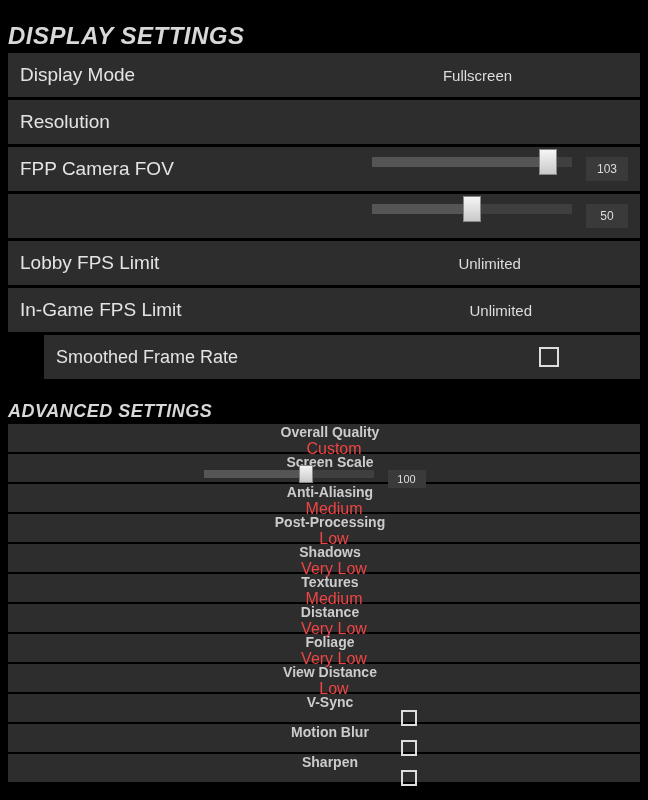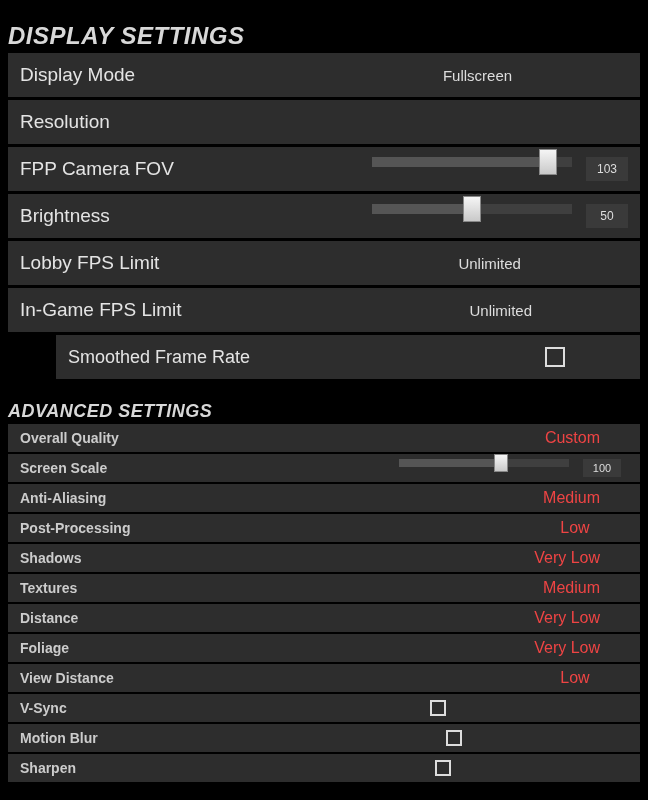--- a/index.html
+++ b/index.html
@@ -27,25 +27,26 @@
     padding: 2px 8px 0 8px;
   }
   .row {
     background: #2d2d2d;
     margin: 3px 8px;
     display: flex;
     align-items: center;
     height: 44px;
   }
   .row.sub {
-    margin-left: 56px;
+    margin-left: 44px;
   }
   .row.slim {
     height: 28px;
     margin: 2px 8px;
+    flex-direction: column;
   }
   .label {
     flex: 0 0 auto;
     padding-left: 12px;
     font-size: 19px;
     font-stretch: condensed;
     color: #e4e4e4;
   }
   .row.slim .label {
     font-size: 14px;
@@ -158,21 +159,20 @@
   <div class="value-area">
     <div class="slider">
       <div class="slider-fill" style="width:88%"></div>
       <div class="slider-thumb" style="left:88%"></div>
     </div>
     <div class="value-box">103</div>
   </div>
 </div>
 
 <div class="row">
-  <div class="label">Brightness</div>
   <div class="value-area">
     <div class="slider">
       <div class="slider-fill" style="width:50%"></div>
       <div class="slider-thumb" style="left:50%"></div>
     </div>
     <div class="value-box">50</div>
   </div>
 </div>
 
 <div class="row">

